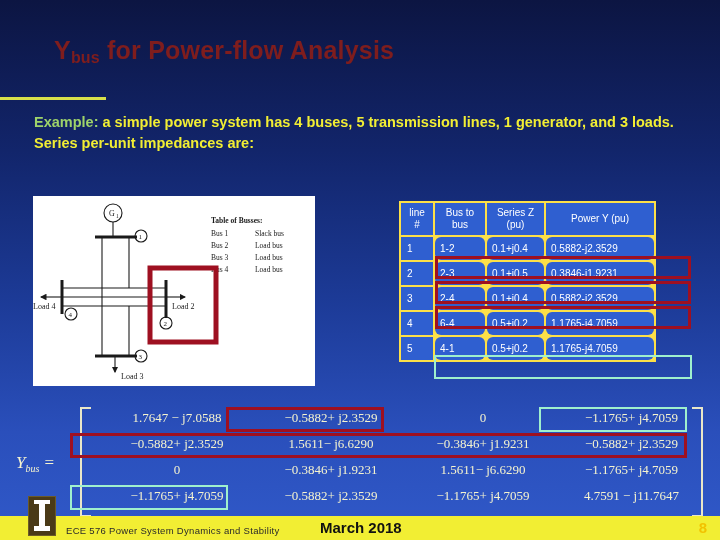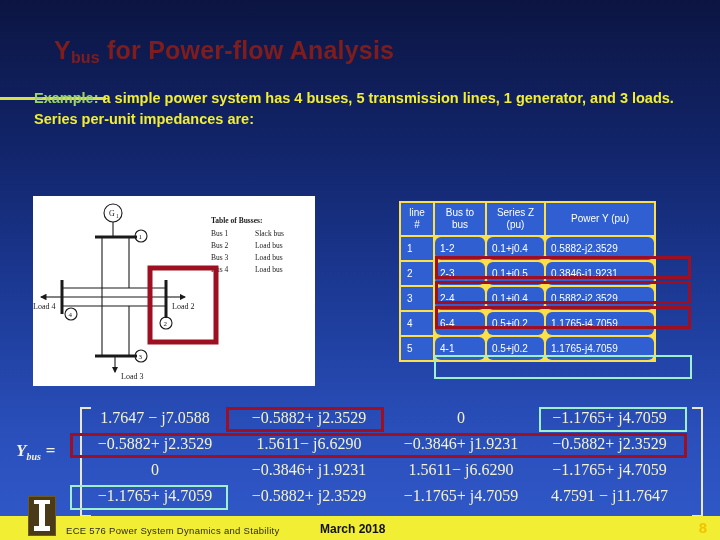--- a/index.html
+++ b/index.html
@@ -34,21 +34,21 @@
   .title-rule {
     position: absolute;
     left: 0; top: 97px;
     width: 106px; height: 3px;
     background: #d8e04a;
   }
 
   
   .bodytext {
     position: absolute;
-    left: 34px; top: 88px;
+    left: 34px; top: 112px;
     width: 660px;
     font-size: 14.5px;
     font-weight: bold;
     color: #f2ee33;
     line-height: 21px;
   }
   .bodytext .lead { color: #9ed36a; }
   .bodytext p { margin: 0 0 0 0; }
   .bodytext p.note { margin-top: 12px; }
   .bodytext sub {
@@ -101,42 +101,41 @@
   
   .matrixwrap {
     position: absolute;
     left: 16px; top: 405px;
     width: 690px; height: 110px;
     font-family: "Liberation Serif", serif;
     color: #f5f3cf;
   }
   .ylabel {
     position: absolute;
-    left: 0px; top: 36px;
+    left: 0px; top: 48px;
     font-size: 17px;
     font-style: italic;
-    font-weight: bold;
   }
   .ylabel sub { font-size: 10px; font-style: italic; }
   .ylabel .eq { font-style: normal; margin-left: 5px; }
 
   .bracket-l, .bracket-r {
     position: absolute; top: 2px;
     width: 9px; height: 106px;
     border-top: 2px solid #e9e7c8;
     border-bottom: 2px solid #e9e7c8;
   }
   .bracket-l { left: 64px; border-left: 2px solid #e9e7c8; }
   .bracket-r { left: 676px; border-right: 2px solid #e9e7c8; }
 
   .mtx {
     position: absolute;
-    left: 62px; top: 0px;
+    left: 84px; top: 0px;
     border-collapse: collapse;
-    font-size: 16px;
+    font-size: 13px;
   }
   .mtx td {
     padding: 0;
     height: 26px;
     text-align: center;
     white-space: nowrap;
     line-height: 26px;
   }
   .mtx col.m1 { width: 154px; }
   .mtx col.m2 { width: 154px; }
@@ -162,21 +161,21 @@
   .foottext {
     position: absolute;
     left: 66px; bottom: 4px;
     font-size: 9.5px;
     color: #2a2a2a;
     letter-spacing: 0.3px;
   }
   .footdate {
     position: absolute;
     left: 320px; bottom: 4px;
-    font-size: 12px;
+    font-size: 15px;
     font-weight: bold;
     color: #111111;
   }
   .slideno {
     position: absolute;
     right: 13px; bottom: 4px;
     font-size: 15px;
     font-weight: bold;
     color: #f2c200;
   }

